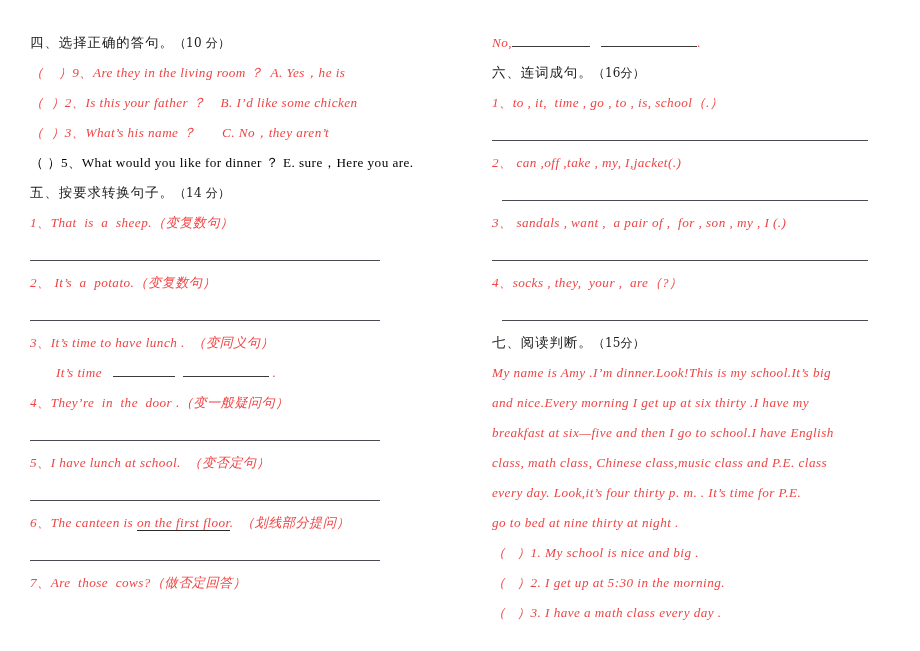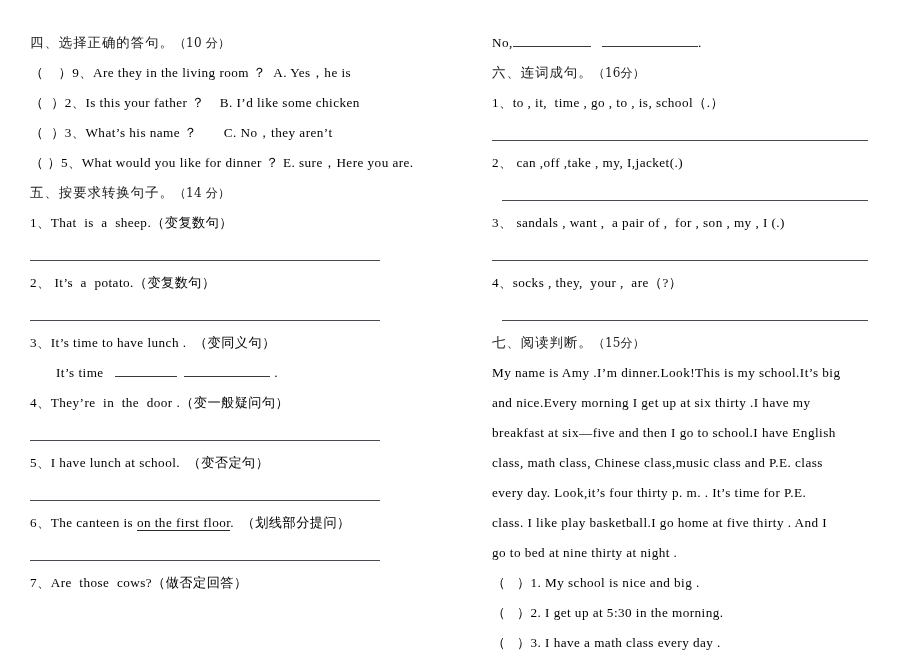--- a/index.html
+++ b/index.html
@@ -33,21 +33,22 @@
     width: 442px;
     padding-left: 32px;
   }
 
   
   .line {
     font-size: 13.2px;
     line-height: 30px;
     letter-spacing: 0.45px;
     white-space: pre-wrap;
-    color: #000000;
+    color: #ef4444;
+    font-style: italic;
   }
   .line-wrap {
     font-size: 13.2px;
     line-height: 30px;
     letter-spacing: 0.45px;
     color: #000000;
   }
   .heading {
     font-family: "DejaVu Serif", "Liberation Serif", serif;
     font-size: 13.4px;
@@ -154,21 +155,20 @@
     <div class="line">4、socks , they,  your ,  are（?）</div>
     <div class="rule rule-r rule-r-ind"></div>
 
     <div class="heading"><span>七、阅读判断。</span><span class="score">（15分）</span></div>
 
     <div class="line">My name is Amy .I’m dinner.Look!This is my school.It’s big</div>
     <div class="line">and nice.Every morning I get up at six thirty .I have my</div>
     <div class="line">breakfast at six—five and then I go to school.I have English</div>
     <div class="line">class, math class, Chinese class,music class and P.E. class</div>
     <div class="line">every day. Look,it’s four thirty p. m. . It’s time for P.E.</div>
-    <div class="line">class. I like play basketball.I go home at five thirty . And I</div>
     <div class="line">go to bed at nine thirty at night .</div>
 
     <div class="line">（   ）1. My school is nice and big .</div>
     <div class="line">（   ）2. I get up at 5:30 in the morning.</div>
     <div class="line">（   ）3. I have a math class every day .</div>
 
   </div>
 
 </div>
 

